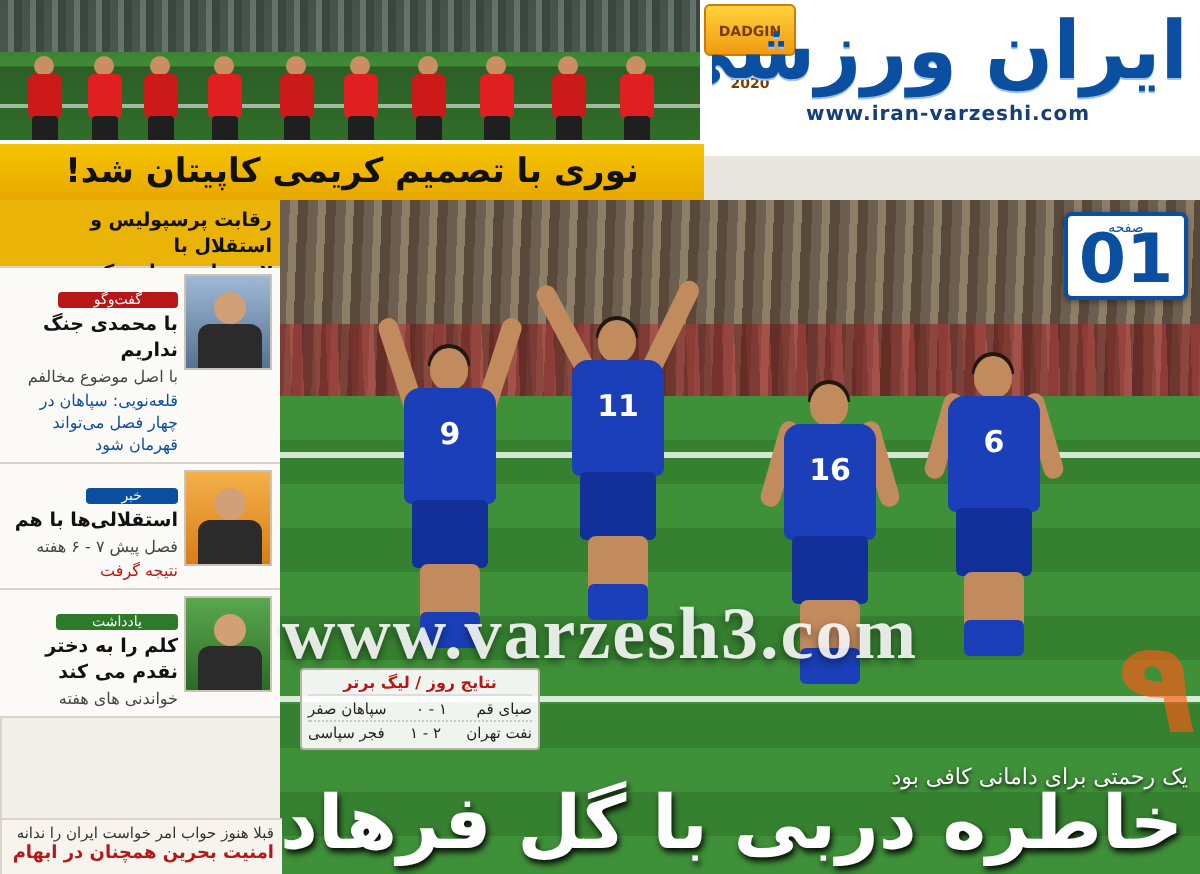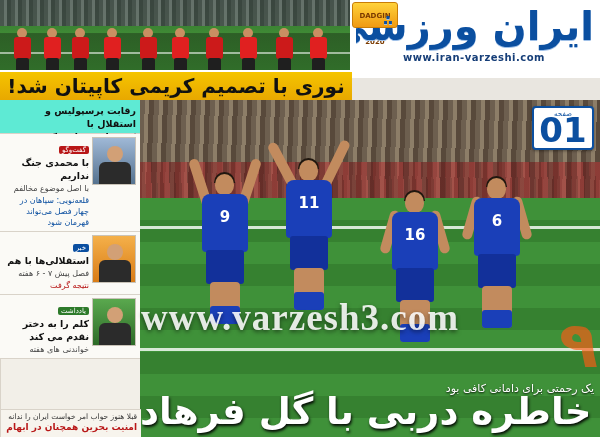--- a/index.html
+++ b/index.html
@@ -140,21 +140,21 @@
     position: absolute;
     left: 0; top: 70px;
     width: 352px; height: 30px;
     background: linear-gradient(#f5c400, #e8a800);
     border-top: 2px solid #fff;
     display: flex;
     align-items: center;
     justify-content: center;
   }
   .head-strip .txt {
-    font-size: 20px;
+    font-size: 17px;
     font-weight: bold;
     color: #111;
     white-space: nowrap;
     direction: rtl;
   }
 
   
   .main-photo {
     position: absolute;
     left: 140px; top: 100px;
@@ -313,21 +313,21 @@
     font-size: 8px;
     color: #444;
     line-height: 11px;
     margin-top: 1px;
   }
   .sb-red { color: #b81717; }
   .sb-blue { color: #0b4fa0; }
 
   .sb-lead {
     height: 34px;
-    background: #5eead4;
+    background: #eab308;
     padding-top: 4px;
     text-align: right;
   }
   .sb-item {
     display: flex;
     gap: 3px;
     min-height: 58px;
     background: #fbfaf6;
   }
   .sb-thumb {
@@ -350,21 +350,21 @@
   }
   .sb-thumb.orange { background: linear-gradient(#f4b04a, #d97c16); }
   .sb-thumb.green { background: linear-gradient(#5aa84e, #2d6b28); }
   .sb-text { flex: 1; min-width: 0; }
 
   .sb-tag {
     display: inline-block;
     background: #b81717;
     color: #fff;
     font-size: 7px;
-    padding: 0 3px;
+    padding: 0 18px;
     border-radius: 2px;
     margin-bottom: 1px;
   }
   .sb-tag.blue { background: #0b4fa0; }
   .sb-tag.green { background: #2d7a2a; }
 
   
   .results-box {
     position: absolute;
     left: 150px; bottom: 62px;
@@ -580,20 +580,33 @@
       <div class="lbl">صفحه</div>
       <div class="num">01</div>
     </div>
 
     <div class="i9-watermark">۹</div>
 
     <div class="photo-caption">یک رحمتی برای دامانی کافی بود</div>
     <div class="bottom-headline">خاطره دربی با گل فرهاد</div>
   </div>
 
+  <div class="results-box">
+    <div class="rb-title">نتایج روز / لیگ برتر</div>
+    <div class="rb-row">
+      <span>صبای قم</span>
+      <span>۱ - ۰</span>
+      <span>سپاهان صفر</span>
+    </div>
+    <div class="rb-row">
+      <span>نفت تهران</span>
+      <span>۲ - ۱</span>
+      <span>فجر سپاسی</span>
+    </div>
+  </div>
 
   <div class="sidebar">
 
     <div class="sb-block sb-lead">
       <div class="sb-title">رقابت پرسپولیس و استقلال با</div>
       <div class="sb-title">۲ تیم از برزیل و کره‌جنوبی</div>
     </div>
 
     <div class="sb-block sb-item">
       <div class="sb-thumb">

